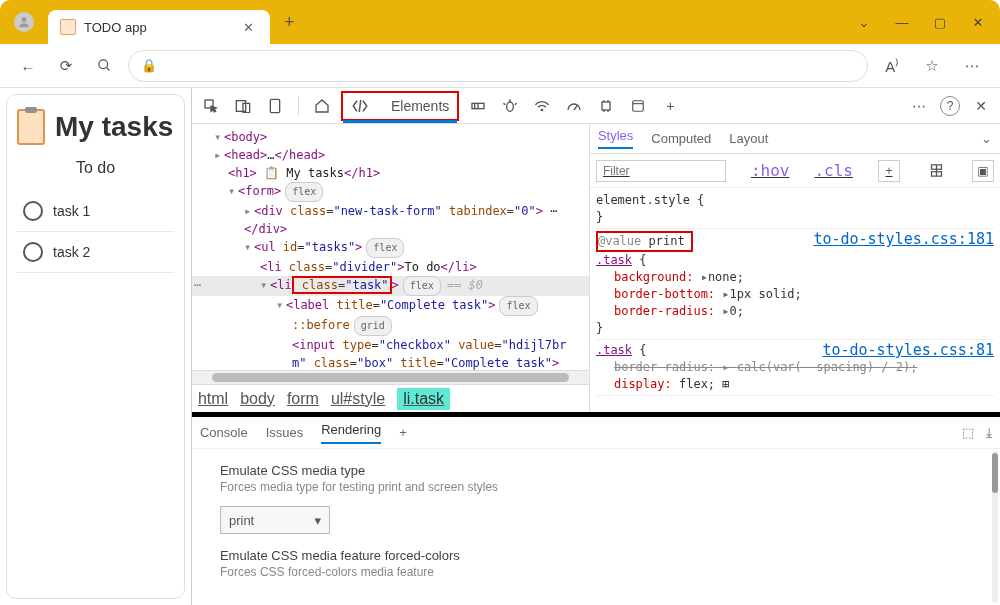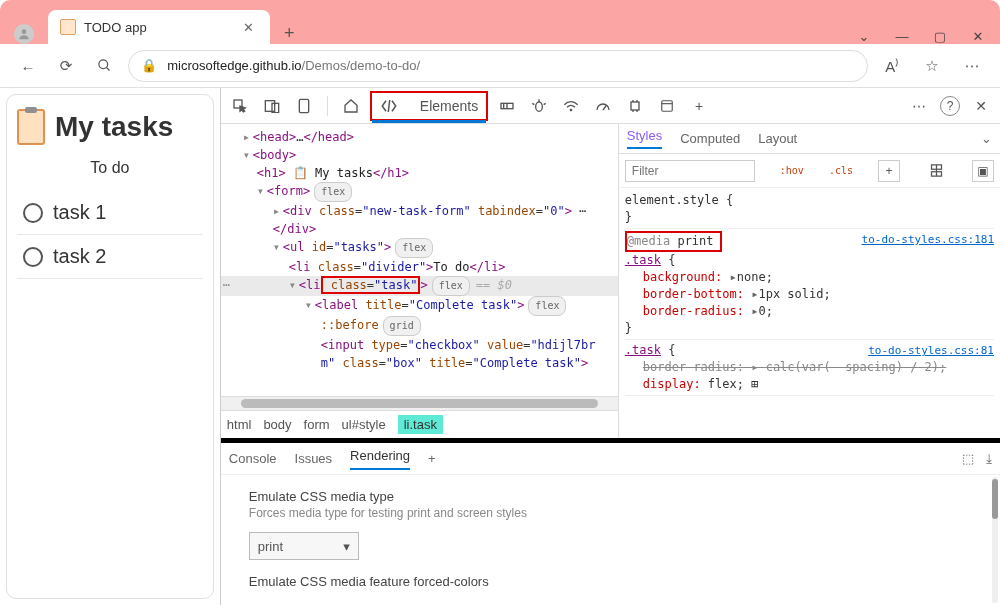--- a/index.html
+++ b/index.html
@@ -1,17 +1,17 @@
 <!DOCTYPE html>
 <html><head>
 <meta charset="utf-8">
 <style>
 * { box-sizing: border-box; margin: 0; padding: 0; }
 body { font-family: "Segoe UI", Arial, sans-serif; width: 1000px; height: 605px; background: #fff; overflow: hidden; font-size: 13px; color: #333; }
-.titlebar { height: 44px; background: #fca5a5; display: flex; align-items: flex-end; border-top-left-radius: 10px; border-top-right-radius: 10px; }
+.titlebar { height: 44px; background: #eab308; display: flex; align-items: center; border-top-left-radius: 10px; border-top-right-radius: 10px; }
 .avatar { width: 20px; height: 20px; border-radius: 50%; background: #ccc; margin: 0 14px; display: flex; align-items: center; justify-content: center; color: #888; }
 .tab { background: #fff; height: 34px; border-radius: 8px 8px 0 0; display: flex; align-items: center; padding: 0 12px; gap: 8px; margin-top: 10px; width: 222px; }
 .tab-icon { width: 16px; height: 16px; background: #ffe6cc; border: 1px solid #e0a060; border-radius: 2px; }
 .tab-title { flex: 1; font-size: 13px; }
 .tab-close { color: #666; cursor: pointer; padding: 0 4px; }
 .new-tab { margin-left: 8px; font-size: 18px; color: #555; cursor: pointer; padding: 0 6px; }
 .win-controls { margin-left: auto; display: flex; gap: 22px; padding-right: 14px; }
 .win-controls span { font-size: 13px; color: #444; cursor: pointer; width: 16px; text-align: center; }
 .addressbar { height: 44px; background: #fff; display: flex; align-items: center; padding: 0 14px; gap: 10px; border-bottom: 1px solid #e0e0e0; }
 .nav-btn { width: 28px; height: 28px; display: flex; align-items: center; justify-content: center; color: #555; cursor: pointer; border-radius: 4px; font-size: 15px; }
@@ -19,21 +19,21 @@
 .url-domain { color: #222; }
 .url-path { color: #777; }
 .addr-right { display: flex; gap: 12px; align-items: center; }
 .main { display: flex; height: calc(605px - 88px); }
 .page { width: 234px; border-right: 1px solid #ccc; background: #fff; }
 .page-card { margin: 6px; border: 1px solid #e0e0e0; border-radius: 10px; padding: 14px 10px; height: calc(100% - 12px); }
 .page-h1 { font-size: 28px; font-weight: 700; display: flex; align-items: center; gap: 10px; margin-bottom: 14px; }
 .clipboard-ico { width: 28px; height: 36px; background: #ffe1c0; border: 2px solid #e09050; border-radius: 3px; position: relative; }
 .clipboard-ico::before { content: ""; position: absolute; top: -4px; left: 6px; width: 12px; height: 6px; background: #909090; border-radius: 2px; }
 .page-todo { text-align: center; font-size: 16px; margin: 12px 0 14px; color: #333; }
-.task-row { display: flex; align-items: center; gap: 10px; padding: 10px 6px; border-bottom: 1px solid #e8e8e8; font-size: 20px; }
+.task-row { display: flex; align-items: center; gap: 10px; padding: 10px 6px; border-bottom: 1px solid #e8e8e8; font-size: 14px; }
 .task-circle { width: 20px; height: 20px; border: 2px solid #555; border-radius: 50%; }
 .devtools { flex: 1; display: flex; flex-direction: column; background: #fff; }
 .dt-toolbar { height: 36px; border-bottom: 1px solid #ddd; display: flex; align-items: center; padding: 0 6px; gap: 6px; }
 .dt-icon { width: 26px; height: 26px; display: flex; align-items: center; justify-content: center; color: #555; cursor: pointer; border-radius: 4px; font-size: 14px; }
 .dt-sep { width: 1px; height: 20px; background: #ddd; margin: 0 4px; }
 .elements-tab { display: flex; align-items: center; gap: 22px; padding: 0 8px; height: 30px; border: 2px solid #d00; font-size: 14px; color: #555; position: relative; }
 .elements-tab::after { content: ""; position: absolute; bottom: -4px; left: 0; right: 0; height: 3px; background: #0078d4; }
 .dt-right { margin-left: auto; display: flex; gap: 8px; align-items: center; }
 .dt-body { flex: 1; display: flex; overflow: hidden; }
 .dom-panel { width: 398px; border-right: 1px solid #ddd; display: flex; flex-direction: column; }
@@ -49,32 +49,32 @@
 .attr-v { color: #1a1aa6; }
 .txt { color: #222; }
 .pill { display: inline-block; font-size: 10px; color: #666; background: #f0f0f0; border: 1px solid #ccc; border-radius: 8px; padding: 0 6px; margin-left: 4px; }
 .arrow { color: #888; display: inline-block; width: 10px; }
 .dom-hl { background: #eaeaea; position: relative; }
 .grey-equals { color: #aaa; font-style: italic; margin-left: 6px; }
 .dots-gutter { position: absolute; left: 2px; color: #888; }
 .redbox-attr { border: 2px solid #d00; padding: 0 1px; }
 .hscroll { height: 14px; background: #f0f0f0; border-top: 1px solid #ddd; position: relative; }
 .hscroll::before { content: ""; position: absolute; left: 20px; right: 20px; top: 2px; bottom: 2px; background: #bbb; border-radius: 6px; }
-.breadcrumb { height: 28px; border-top: 1px solid #ddd; display: flex; align-items: center; padding: 0 6px; font-size: 13px; gap: 12px; color: #555; }
+.breadcrumb { height: 28px; border-top: 1px solid #ddd; display: flex; align-items: center; padding: 0 6px; font-size: 16px; gap: 12px; color: #555; text-decoration: underline; }
 .breadcrumb .active { background: #5eead4; padding: 2px 6px; color: #333; }
 .styles-panel { flex: 1; display: flex; flex-direction: column; overflow: hidden; }
 .styles-tabs { height: 30px; border-bottom: 1px solid #ddd; display: flex; align-items: center; padding: 0 8px; gap: 18px; font-size: 13px; color: #666; }
 .styles-tabs .sel { color: #8b5cf6; border-bottom: 2px solid #0078d4; padding-bottom: 4px; }
-.styles-filter { height: 34px; border-bottom: 1px solid #eee; display: flex; align-items: center; padding: 0 6px; gap: 25px; }
+.styles-filter { height: 34px; border-bottom: 1px solid #eee; display: flex; align-items: center; padding: 0 6px; gap: 25px; text-decoration: underline; }
 .styles-filter input { width: 130px; height: 22px; border: 1px solid #ccc; padding: 0 6px; font-size: 12px; }
-.flabel { font-size: 10px; color: #c2410c; font-family: Consolas, monospace; text-align: center; }
+.flabel { font-size: 16px; color: #8b5cf6; font-family: Consolas, monospace; text-align: center; }
 .ficon { width: 22px; height: 22px; border: 1px solid #ccc; display: flex; align-items: center; justify-content: center; font-size: 12px; color: #555; cursor: pointer; }
 .styles-rules { flex: 1; overflow: hidden; font-family: Consolas, monospace; font-size: 12px; line-height: 17px; padding: 4px 6px; }
 .rule-block { border-bottom: 1px solid #eee; padding-bottom: 2px; margin-bottom: 2px; position: relative; }
-.css-link { position: absolute; right: 0; top: 0; color: #06c; text-decoration: underline; font-size: 11px; }
+.css-link { position: absolute; right: 0; top: 0; color: #06c; text-decoration: underline; font-size: 15px; }
 .sel-txt { color: #881280; text-decoration: underline; }
 .media-q { color: #888; }
 .prop-n { color: #c80000; }
 .tri { color: #666; }
 .strike { text-decoration: line-through; color: #888; }
 .redbox-media { border: 2px solid #d00; display: inline-block; padding: 0 6px 0 0; }
 .drawer { border-top: 5px solid #000000; display: flex; flex-direction: column; }
 .drawer-tabs { height: 32px; display: flex; align-items: center; padding: 0 8px; gap: 18px; font-size: 13px; color: #666; border-bottom: 1px solid #eee; }
 .drawer-tabs .sel { color: #333; border-bottom: 2px solid #0078d4; padding-bottom: 5px; }
 .drawer-right { margin-left: auto; display: flex; gap: 12px; }
@@ -114,21 +114,20 @@
   <span class="nav-btn">←</span>
   <span class="nav-btn">⟳</span>
   <span class="nav-btn">
       <svg width="15" height="15" viewBox="0 0 24 24" fill="none" stroke="#555" stroke-width="2">
         <circle cx="10" cy="10" r="7"></circle>
         <line x1="20" y1="20" x2="15" y2="15"></line>
       </svg>
     </span>
   <div class="url-box">
     <span>🔒</span>
-    <span><span class="url-domain">microsoftedge.github.io</span><span class="url-path">/Demos/demo-to-do/</span></span>
   </div>
   <div class="addr-right">
     <span class="nav-btn">A⁾</span>
     <span class="nav-btn">☆</span>
     <span class="nav-btn">⋯</span>
   </div>
 </div>
 
 <div class="main">
   <div class="page">
@@ -226,22 +225,22 @@
       <div class="dt-right">
         <span class="dt-icon">⋯</span>
         <span class="dt-icon" style="border:1px solid #888;border-radius:50%;width:20px;height:20px;font-size:12px;">?</span>
         <span class="dt-icon">✕</span>
       </div>
     </div>
 
     <div class="dt-body">
       <div class="dom-panel">
         <div class="dom-tree">
+          <div class="dom-line"><span class="arrow">▾</span><span class="tag">&lt;body&gt;</span></div>
           <div class="dom-line"><span class="arrow">▸</span><span class="tag">&lt;head&gt;</span><span class="txt">…</span><span class="tag">&lt;/head&gt;</span></div>
-          <div class="dom-line"><span class="arrow">▾</span><span class="tag">&lt;body&gt;</span></div>
           <div class="dom-line indent-1"><span class="tag">&lt;h1&gt;</span> 📋<span class="txt"> My tasks</span><span class="tag">&lt;/h1&gt;</span></div>
           <div class="dom-line indent-1"><span class="arrow">▾</span><span class="tag">&lt;form&gt;</span><span class="pill">flex</span></div>
           <div class="dom-line indent-2"><span class="arrow">▸</span><span class="tag">&lt;div </span><span class="attr-n">class</span>=<span class="attr-v">"new-task-form"</span> <span class="attr-n">tabindex</span>=<span class="attr-v">"0"</span><span class="tag">&gt;</span> ⋯</div>
           <div class="dom-line indent-2"><span class="tag">&lt;/div&gt;</span></div>
           <div class="dom-line indent-2"><span class="arrow">▾</span><span class="tag">&lt;ul </span><span class="attr-n">id</span>=<span class="attr-v">"tasks"</span><span class="tag">&gt;</span><span class="pill">flex</span></div>
           <div class="dom-line indent-3"><span class="tag">&lt;li </span><span class="attr-n">class</span>=<span class="attr-v">"divider"</span><span class="tag">&gt;</span><span class="txt">To do</span><span class="tag">&lt;/li&gt;</span></div>
           <div class="dom-line indent-3 dom-hl"><span class="dots-gutter">⋯</span><span class="arrow">▾</span><span class="tag">&lt;li</span><span class="redbox-attr"><span class="attr-n"> class</span>=<span class="attr-v">"task"</span></span><span class="tag">&gt;</span><span class="pill">flex</span><span class="grey-equals">== $0</span></div>
           <div class="dom-line indent-4"><span class="arrow">▾</span><span class="tag">&lt;label </span><span class="attr-n">title</span>=<span class="attr-v">"Complete task"</span><span class="tag">&gt;</span><span class="pill">flex</span></div>
           <div class="dom-line indent-5"><span style="color:#994500">::before</span><span class="pill">grid</span></div>
           <div class="dom-line indent-5"><span class="tag">&lt;input </span><span class="attr-n">type</span>=<span class="attr-v">"checkbox"</span> <span class="attr-n">value</span>=<span class="attr-v">"hdijl7br</span></div>
@@ -278,21 +277,21 @@
             </span>
           <span class="ficon">▣</span>
         </div>
         <div class="styles-rules">
           <div class="rule-block">
             <div><span>element.style {</span></div>
             <div><span>}</span></div>
           </div>
           <div class="rule-block">
             <span class="css-link">to-do-styles.css:181</span>
-            <div><span class="redbox-media"><span class="media-q">@media</span> <span>print</span></span></div>
+            <div><span class="redbox-media"><span class="media-q">@value</span> <span>print</span></span></div>
             <div><span class="sel-txt">.task</span> <span>{</span></div>
             <div style="padding-left:18px"><span class="prop-n">background:</span> <span class="tri">▸</span><span>none;</span></div>
             <div style="padding-left:18px"><span class="prop-n">border-bottom:</span> <span class="tri">▸</span><span>1px solid;</span></div>
             <div style="padding-left:18px"><span class="prop-n">border-radius:</span> <span class="tri">▸</span><span>0;</span></div>
             <div><span>}</span></div>
           </div>
           <div class="rule-block">
             <span class="css-link">to-do-styles.css:81</span>
             <div><span class="sel-txt">.task</span> <span>{</span></div>
             <div style="padding-left:18px"><span class="strike"><span>border-radius:</span> ▸ <span>calc(var(--spacing) / 2);</span></span></div>
@@ -314,17 +313,18 @@
         </div>
       </div>
       <div class="drawer-body">
         <div class="drawer-h">Emulate CSS media type</div>
         <div class="drawer-sub">Forces media type for testing print and screen styles</div>
         <div class="select-box">
           <span>print</span>
           <span>▾</span>
         </div>
         <div class="drawer-h">Emulate CSS media feature forced-colors</div>
+        <div class="drawer-sub">Forces CSS forced-colors media feature</div>
         <div class="vscroll"></div>
       </div>
     </div>
   </div>
 </div>
 
 </body></html>

